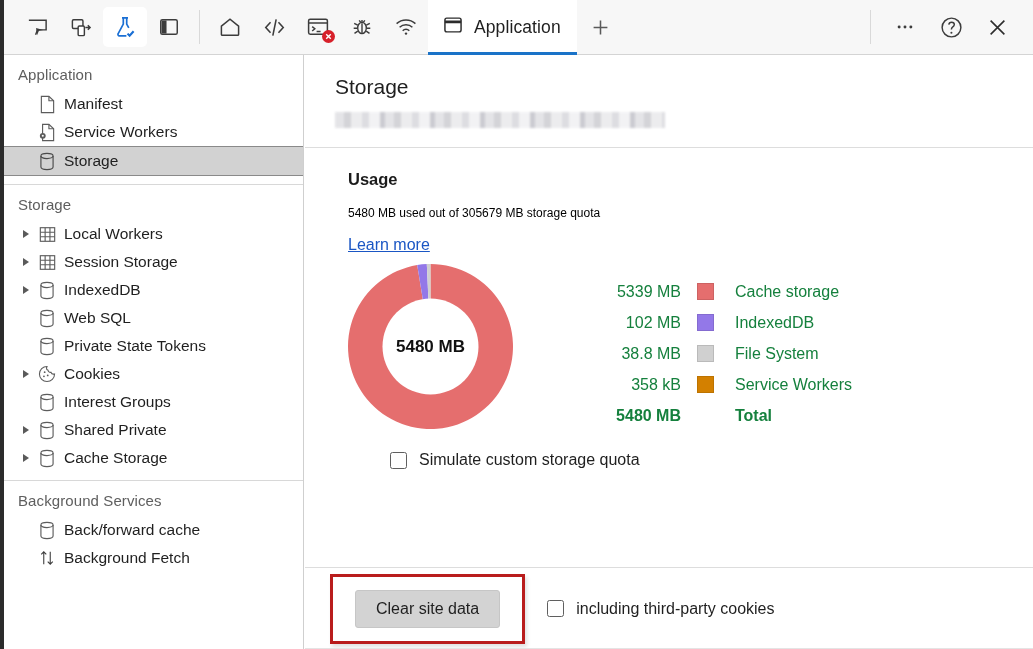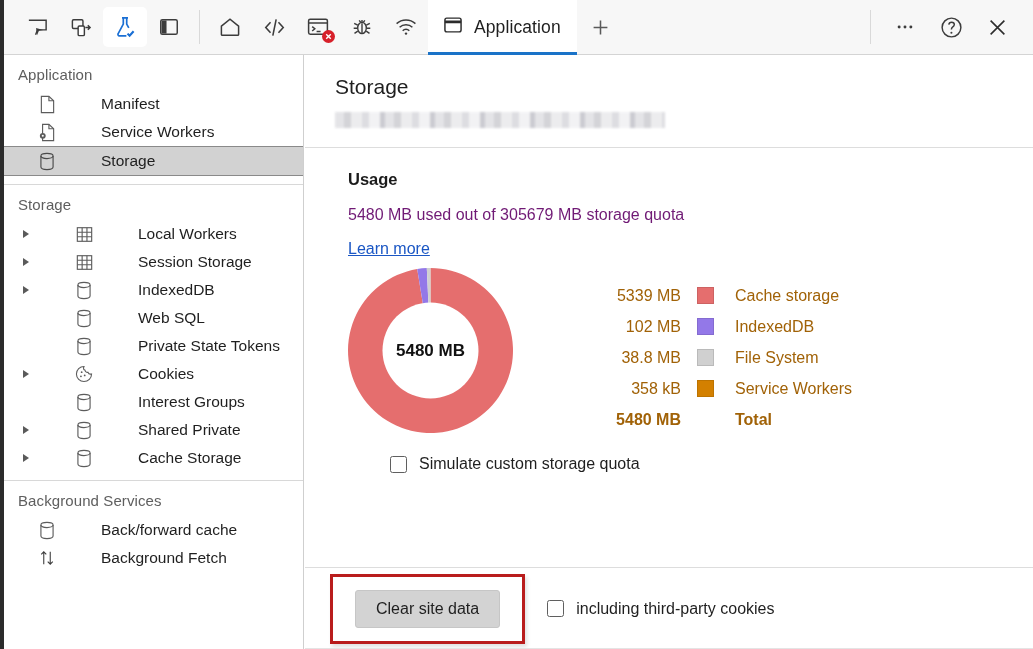--- a/index.html
+++ b/index.html
@@ -104,21 +104,20 @@
     letter-spacing: .1px;
   }
   .tree-row {
     height: 28px;
     display: flex; align-items: center;
     font-size: 15.5px;
     color: #1f1f1f;
     padding-left: 14px;
     position: relative;
     cursor: default;
-    gap: 37px;
   }
   .tree-row.selected {
     background: #d2d2d2;
     border-top: 1px solid #8a8a8a;
     border-bottom: 1px solid #8a8a8a;
     height: 30px;
   }
   .tw-arrow {
     width: 16px; min-width: 16px;
     display: flex; align-items: center; justify-content: center;
@@ -168,21 +167,21 @@
     height: 1px; background: #dddddd;
     margin-top: 19px;
   }
 
   .usage-title {
     font-size: 16.5px; font-weight: bold;
     color: #1b1b1b;
     padding: 22px 0 0 43px;
   }
   .usage-line {
-    font-size: 16px; color: #701a75;
+    font-size: 12px; color: #000000;
     padding: 17px 0 0 43px;
   }
   .learn-more {
     display: inline-block;
     font-size: 16px;
     color: #1a56c4;
     text-decoration: underline;
     margin: 16px 8px 0 43px;
     cursor: pointer;
   }
@@ -206,21 +205,21 @@
     color: #111111;
   }
 
   .legend {
     margin-left: 82px;
     margin-top: 12px;
   }
   .lg-row {
     display: flex; align-items: center;
     height: 31px;
-    font-size: 16px; color: #a16207;
+    font-size: 16px; color: #15803d;
   }
   .lg-val {
     width: 86px; text-align: right;
     white-space: nowrap;
   }
   .lg-sw {
     width: 17px; height: 17px;
     margin-left: 16px;
     border: 1px solid rgba(0,0,0,.10);
   }

